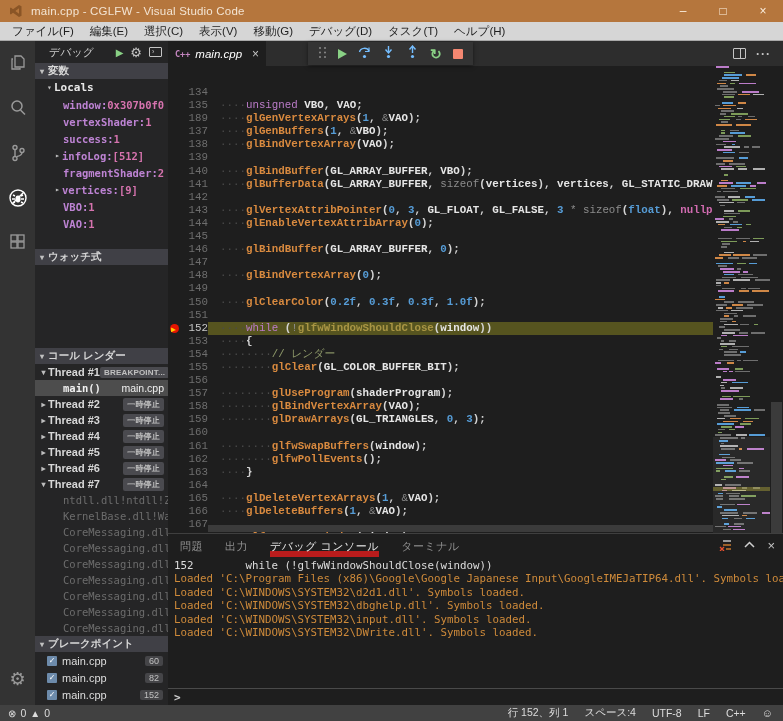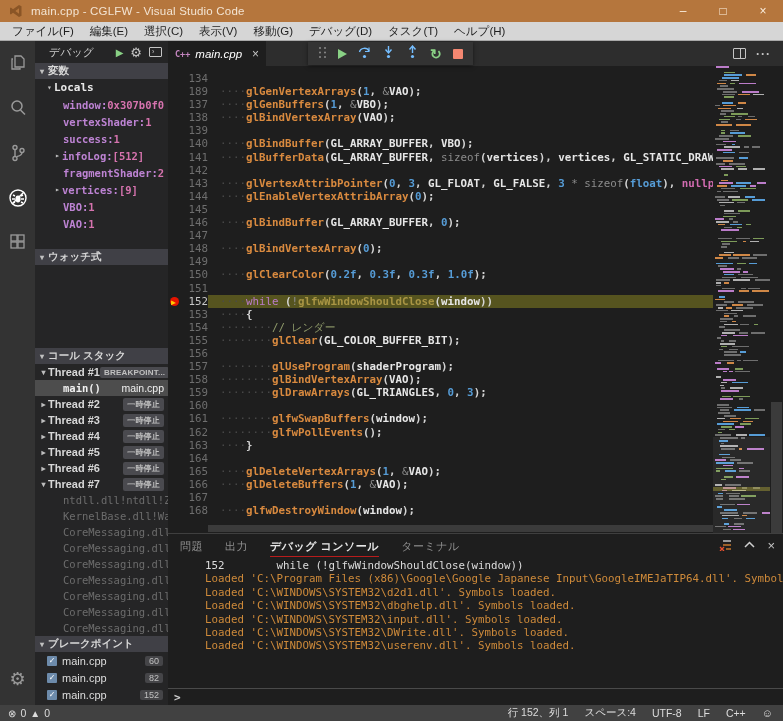--- a/index.html
+++ b/index.html
@@ -83,21 +83,21 @@
   .more-icon { font-weight:bold; font-size:12px; letter-spacing:1px; }
 
   .dbg-toolbar { position:absolute; left:140px; top:1px; height:23px; background:#333333; box-shadow:0 1px 4px rgba(0,0,0,.5); display:flex; align-items:center; gap:11px; padding:0 10px; z-index:5; }
   .dt-handle svg circle { fill:#8a8a8a; }
   .dt-play { width:0; height:0; border-left:9px solid #89d185; border-top:5.5px solid transparent; border-bottom:5.5px solid transparent; }
   .dt-stop { width:10px; height:10px; background:#f48771; border-radius:1px; }
   .dt-restart { color:#89d185; font-size:14px; font-weight:bold; line-height:14px; }
 
   
   .editor { height:467px; background:#1e1e1e; position:relative; overflow:hidden; font-family:"DejaVu Sans Mono", monospace; }
-  .lines { position:absolute; left:0; top:6px; right:70px; }
+  .lines { position:absolute; left:0; top:20px; right:70px;font-family:Liberation Mono, monospace; }
   .line { display:flex; height:13.1px; line-height:13.1px; font-size:10.8px; }
   .glyph { width:14px; flex:none; position:relative; }
   .bp-dot { position:absolute; left:2px; top:2px; width:9px; height:9px; background:#e51400; border-radius:50%; }
   .bp-arrow { position:absolute; left:3px; top:1px; color:#ffcc00; font-size:8px; }
   .ln { width:26px; flex:none; text-align:right; color:#6e6e6e; }
   .line.cur .ln { color:#c8c8c8; }
   .code { flex:1; padding-left:12px; white-space:pre; overflow:hidden; color:#d4d4d4; }
   .line.cur .code { background:#56541f; }
   .tok-ws { color:#4b4b4b; }
   .tok-kw { color:#bb7cc9; }
@@ -116,25 +116,25 @@
   .mm-cur { position:absolute; left:0; right:0; height:4px; background:rgba(190,180,60,.4); }
   .mm-view{ position:absolute; left:0; right:0; background:rgba(255,255,255,.05); }
   .vscroll { position:absolute; right:0; top:0; width:13px; height:100%; }
   .vscroll .thumb { position:absolute; top:72%; height:28%; left:1px; right:1px; background:rgba(121,121,121,.32); }
   .hscroll { position:absolute; left:40px; right:70px; bottom:1px; height:7px; background:rgba(121,121,121,.32); }
 
   
   .panel { height:172px; background:#1e1e1e; border-top:1px solid #3f3f3f; display:flex; flex-direction:column; }
   .panel-tabs { height:23px; display:flex; align-items:center; padding:0 8px 0 12px; flex:none; }
   .ptab { font-size:11px; color:#8f8f8f; margin-right:22px; height:22px; line-height:22px; letter-spacing:.5px; }
-  .ptab.active { color:#e7e7e7; border-bottom:1px solid #b91c1c; font-weight:bold;text-align:center; }
+  .ptab.active { color:#e7e7e7; border-bottom:6px solid #b91c1c; font-weight:normal;text-align:center; }
   .panel-actions { margin-left:auto; display:flex; align-items:center; gap:12px; color:#c5c5c5; }
   .chev-up { font-size:10px; font-weight:bold; }
   .pclose { font-size:13px; }
-  .console { flex:1; overflow:hidden; padding:2px 0 0 6px; font-family:"DejaVu Sans Mono", monospace;margin-left:31px; }
+  .console { flex:1; overflow:hidden; padding:2px 0 0 6px; font-family:"DejaVu Sans Mono", monospace; }
   .crow { height:13.4px; line-height:13.4px; font-size:10.8px; white-space:pre; overflow:hidden; }
   .crow.plain { color:#dcdcdc; }
   .crow.info  { color:#ce8a3a; }
   .prompt-row { height:17px; flex:none; border-top:1px solid #4a4a4a; display:flex; align-items:center; padding-left:6px; font-family:"DejaVu Sans Mono", monospace; }
   .prompt { color:#cccccc; font-size:11px; font-weight:bold; }
 
   
   .statusbar { height:16px; background:#414141; display:flex; align-items:center; color:#dcdcdc; font-size:10.5px; padding:0 10px 0 8px; }
   .sb-left { display:flex; align-items:center; gap:4px; }
   .sb-left .ic { font-size:10px; }
@@ -270,21 +270,21 @@
         </div>
 
       <div class="sec-h">
           <span class="arr">▾</span>
           <span>ウォッチ式</span>
         </div>
       <div class="watch-body"></div>
 
       <div class="sec-h">
           <span class="arr">▾</span>
-          <span>コール スタック</span>
+          <span>コール レンダー</span>
         </div>
       <div class="stack" id="stack-list">
           <div class="srow thread">
             <span class="tw">▾</span>
             <span class="lbl">Thread #1</span>
             <span class="badge">BREAKPOINT...</span>
           </div>
           <div class="srow sel">
             <span class="fn">main()</span>
             <span class="file">main.cpp</span>
@@ -404,20 +404,25 @@
 
       <div class="editor">
         <div class="lines" id="lines">
             <div class="line">
               <span class="glyph"></span>
               <span class="ln">134</span>
               <span class="code"></span>
             </div>
             <div class="line">
               <span class="glyph"></span>
+              <span class="ln">135</span>
+              <span class="code"><span class="tok-ws">····</span><span class="tok-kw">unsigned</span><span class="tok-pl"> </span><span class="tok-b">VBO</span><span class="tok-pl">, </span><span class="tok-b">VAO</span><span class="tok-pl">;</span></span>
+            </div>
+            <div class="line">
+              <span class="glyph"></span>
               <span class="ln">189</span>
               <span class="code"><span class="tok-ws">····</span><span class="tok-fn">glGenVertexArrays</span><span class="tok-pl">(</span><span class="tok-n">1</span><span class="tok-pl">, </span><span class="tok-o">&amp;</span><span class="tok-b">VAO</span><span class="tok-pl">);</span></span>
             </div>
             <div class="line">
               <span class="glyph"></span>
               <span class="ln">137</span>
               <span class="code"><span class="tok-ws">····</span><span class="tok-fn">glGenBuffers</span><span class="tok-pl">(</span><span class="tok-n">1</span><span class="tok-pl">, </span><span class="tok-o">&amp;</span><span class="tok-b">VBO</span><span class="tok-pl">);</span></span>
             </div>
             <div class="line">
               <span class="glyph"></span>
@@ -1173,21 +1178,20 @@
               <span class="pclose">×</span>
             </span>
           </div>
         <div class="console" id="console">
             <div class="crow plain">152        while (!glfwWindowShouldClose(window))</div>
             <div class="crow info">Loaded 'C:\Program Files (x86)\Google\Google Japanese Input\GoogleIMEJaTIP64.dll'. Symbols loaded.</div>
             <div class="crow info">Loaded 'C:\WINDOWS\SYSTEM32\d2d1.dll'. Symbols loaded.</div>
             <div class="crow info">Loaded 'C:\WINDOWS\SYSTEM32\dbghelp.dll'. Symbols loaded.</div>
             <div class="crow info">Loaded 'C:\WINDOWS\SYSTEM32\input.dll'. Symbols loaded.</div>
             <div class="crow info">Loaded 'C:\WINDOWS\SYSTEM32\DWrite.dll'. Symbols loaded.</div>
-            <div class="crow info">Loaded 'C:\WINDOWS\SYSTEM32\userenv.dll'. Symbols loaded.</div>
           </div>
         <div class="prompt-row">
           <span class="prompt">&gt;</span>
         </div>
       </div>
     </div>
   </div>
 
   <div class="statusbar">
     <span class="sb-left">

